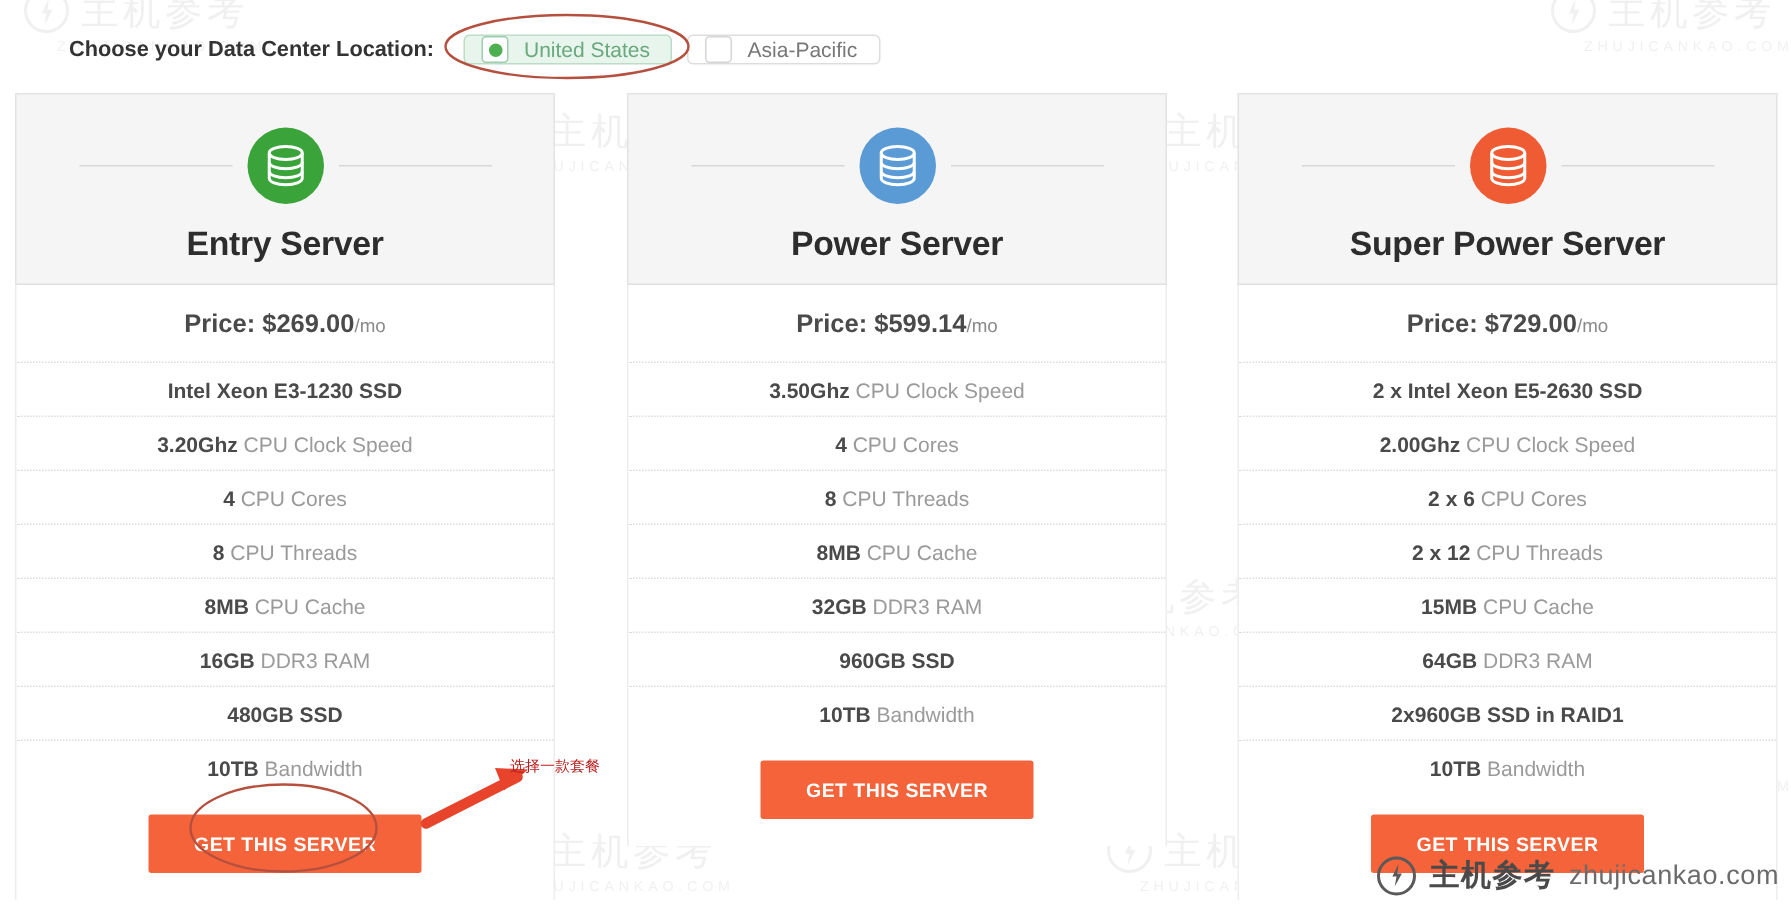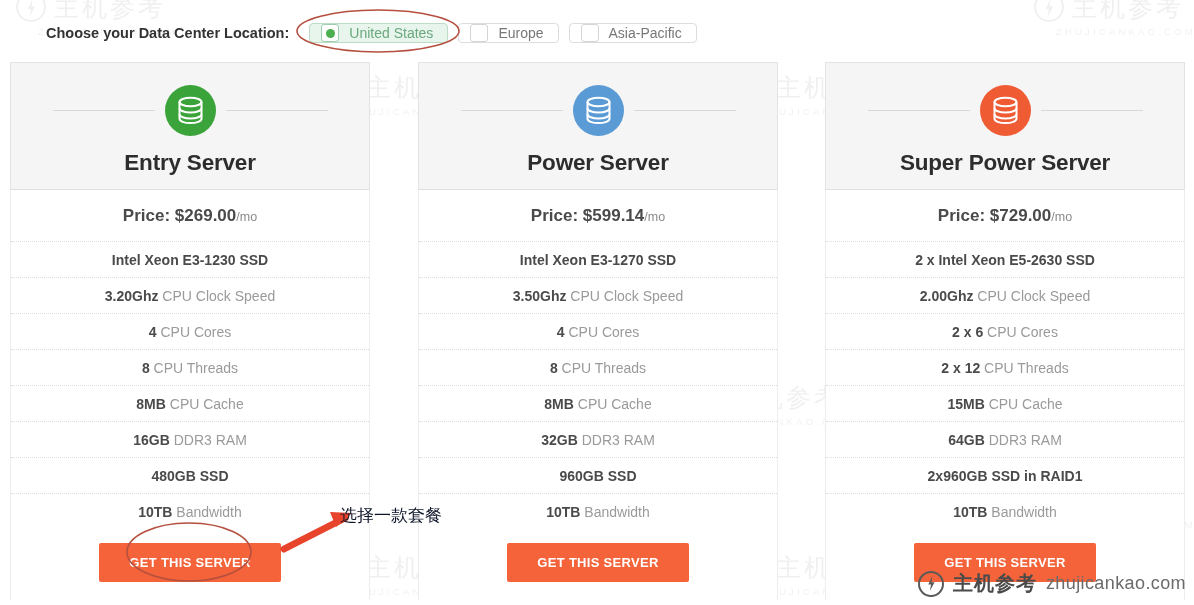--- a/index.html
+++ b/index.html
@@ -168,21 +168,21 @@
     padding: 12px 30px;
     border: none; border-radius: 2px;
     cursor: pointer;
     font-family: "Liberation Sans", sans-serif;
   }
 
   
   .anno { position: absolute; z-index: 40; pointer-events: none; }
   .anno-text {
     position: absolute; z-index: 41;
-    color: #0f172a; font-size: 17px;
+    color: #b91c1c; font-size: 10px;
     font-family: "DejaVu Sans", sans-serif;
     white-space: nowrap;
   }
 
   
   .brand {
     position: absolute; right: 8px; bottom: 8px;
     display: flex; align-items: center; gap: 9px;
     z-index: 60;
   }
@@ -297,24 +297,20 @@
   </div>
 
   <div class="chooser">
     <div class="chooser-label">Choose your Data Center Location:</div>
     <div class="loc-opts">
       <div class="loc-opt selected">
         <span class="radio-box">
             <span class="radio-dot"></span>
           </span>
         <span class="loc-text">United States</span>
-      </div>
-      <div class="loc-opt">
-        <span class="radio-box"></span>
-        <span class="loc-text">Europe</span>
       </div>
       <div class="loc-opt">
         <span class="radio-box"></span>
         <span class="loc-text">Asia-Pacific</span>
       </div>
     </div>
   </div>
 
   <div class="cards">
 
@@ -369,21 +365,20 @@
             </svg>
           </span>
           <span class="icon-rule"></span>
         </div>
         <div class="card-title">Power Server</div>
       </div>
       <div class="card-body">
         <div class="price-row">
           <span class="price-main">Price: $599.14</span><span class="price-unit">/mo</span>
         </div>
-        <div class="spec all-bold"><b>Intel Xeon E3-1270 SSD</b><span></span></div>
         <div class="spec"><b>3.50Ghz</b><span> CPU Clock Speed</span></div>
         <div class="spec"><b>4</b><span> CPU Cores</span></div>
         <div class="spec"><b>8</b><span> CPU Threads</span></div>
         <div class="spec"><b>8MB</b><span> CPU Cache</span></div>
         <div class="spec"><b>32GB</b><span> DDR3 RAM</span></div>
         <div class="spec all-bold"><b>960GB SSD</b><span></span></div>
         <div class="spec last"><b>10TB</b><span> Bandwidth</span></div>
         <div class="btn-row">
           <button class="cta">GET THIS SERVER</button>
         </div>

